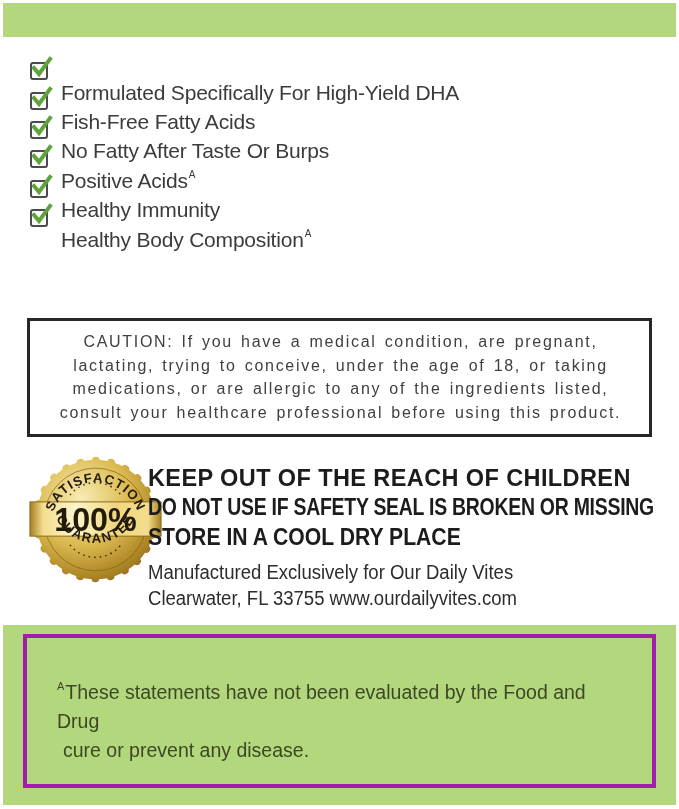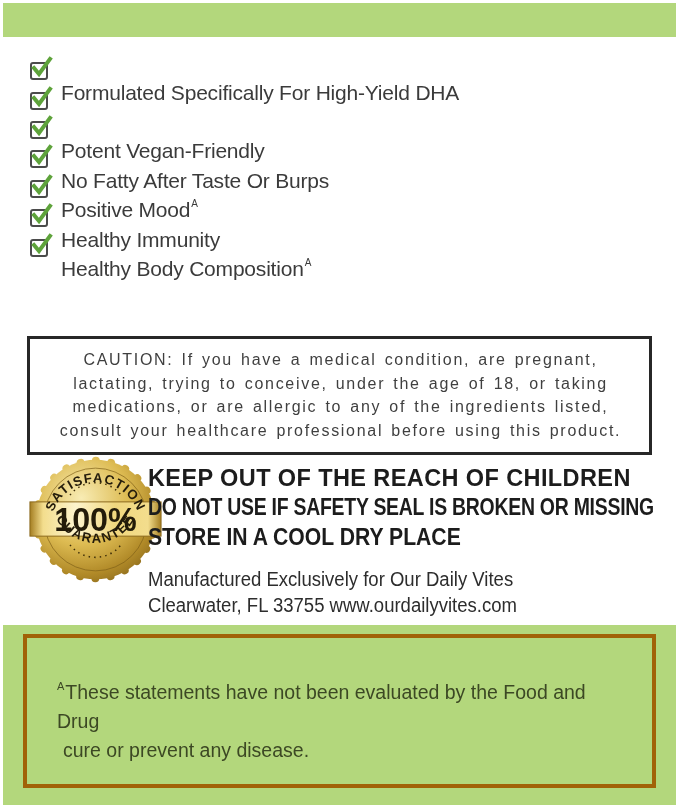--- a/index.html
+++ b/index.html
@@ -17,45 +17,45 @@
   .checkbox .box{
     position:absolute;left:0;top:1px;width:14px;height:14px;
     border:2.5px solid #4b4b4b;border-radius:3px;background:#fff;
   }
   .checkbox svg{position:absolute;left:1px;top:-4px;overflow:visible;}
   .benefit-label{font-size:21px;color:#3b3b3b;letter-spacing:-0.2px;white-space:nowrap;margin-top:44px;}
   .benefit-label sup{font-size:10px;letter-spacing:0;position:relative;top:-2px;left:1px;}
 
   
   .caution-box{
-    position:absolute;left:27px;right:27px;top:336px;
+    position:absolute;left:27px;right:27px;top:318px;
     border:3px solid #272727;background:#fff;
     padding:9px 14px 10px 16px;
     text-align:center;font-size:16px;letter-spacing:1.7px;
     line-height:23.5px;color:#3f3f3f;word-spacing:2px;
   }
 
   
   .seal{position:absolute;left:27px;top:451px;width:137px;height:137px;}
   .seal svg{display:block;}
 
   
   .warnings{position:absolute;left:148px;top:463px;width:520px;color:#1c1c1c;}
   .warn-1{font-size:23.5px;font-weight:700;letter-spacing:0.4px;white-space:nowrap;line-height:30px;}
   .warn-2{font-size:23px;font-weight:700;white-space:nowrap;line-height:29px;
           transform:scaleX(0.845);transform-origin:0 50%;letter-spacing:-0.3px;}
   .warn-3{font-size:23px;font-weight:700;white-space:nowrap;line-height:30px;
           transform:scaleX(0.92);transform-origin:0 50%;}
   .mfg{font-size:19.5px;color:#2d2d2d;line-height:26px;white-space:nowrap;
        transform:scaleX(0.95);transform-origin:0 50%;}
-  .mfg-block{margin-top:14px;}
+  .mfg-block{margin-top:7px;}
 
   
   .bottom-panel{position:absolute;left:3px;right:3px;top:625px;bottom:4px;background:#b3d77c;}
-  .bottom-inner{position:absolute;left:20px;right:20px;top:9px;bottom:17px;border:4px solid #a16207;}
+  .bottom-inner{position:absolute;left:20px;right:20px;top:9px;bottom:17px;border:4px solid #a21caf;}
   .disclaimer{position:absolute;left:30px;right:20px;top:35px;
               font-size:19.5px;line-height:29px;color:#3c4824;}
   .disclaimer sup{font-size:11px;position:relative;top:-1px;margin-right:1px;}
   .disclaimer .l2,.disclaimer .l3{padding-left:6px;}
 </style>
 </head>
 <body>
 
 <div class="top-band"></div>
 
@@ -69,47 +69,39 @@
       </span>
     <span class="benefit-label"><span>Formulated Specifically For High-Yield DHA</span><sup></sup></span>
   </div>
   <div class="benefit-row">
     <span class="checkbox">
         <span class="box"></span>
         <svg width="22" height="22" viewBox="0 0 22 22">
           <path d="M3 11 L8 17 L19 2" fill="none" stroke="#5ea33b" stroke-width="4" stroke-linecap="square"></path>
         </svg>
       </span>
-  </div>
-  <div class="benefit-row">
-    <span class="checkbox">
-        <span class="box"></span>
-        <svg width="22" height="22" viewBox="0 0 22 22">
-          <path d="M3 11 L8 17 L19 2" fill="none" stroke="#5ea33b" stroke-width="4" stroke-linecap="square"></path>
-        </svg>
-      </span>
-    <span class="benefit-label"><span>Potent Vegan-Friendly</span><sup></sup></span>
+    <span class="benefit-label"><span>Fish-Free Fatty Acids</span><sup></sup></span>
   </div>
   <div class="benefit-row">
     <span class="checkbox">
         <span class="box"></span>
         <svg width="22" height="22" viewBox="0 0 22 22">
           <path d="M3 11 L8 17 L19 2" fill="none" stroke="#5ea33b" stroke-width="4" stroke-linecap="square"></path>
         </svg>
       </span>
     <span class="benefit-label"><span>No Fatty After Taste Or Burps</span><sup></sup></span>
   </div>
   <div class="benefit-row">
     <span class="checkbox">
         <span class="box"></span>
         <svg width="22" height="22" viewBox="0 0 22 22">
           <path d="M3 11 L8 17 L19 2" fill="none" stroke="#5ea33b" stroke-width="4" stroke-linecap="square"></path>
         </svg>
       </span>
-    <span class="benefit-label"><span>Positive Mood</span><sup>A</sup></span>
+    <span class="benefit-label"><span>Positive Acids</span><sup>A</sup></span>
   </div>
   <div class="benefit-row">
     <span class="checkbox">
         <span class="box"></span>
         <svg width="22" height="22" viewBox="0 0 22 22">
           <path d="M3 11 L8 17 L19 2" fill="none" stroke="#5ea33b" stroke-width="4" stroke-linecap="square"></path>
         </svg>
       </span>
     <span class="benefit-label"><span>Healthy Immunity</span><sup></sup></span>
   </div>

